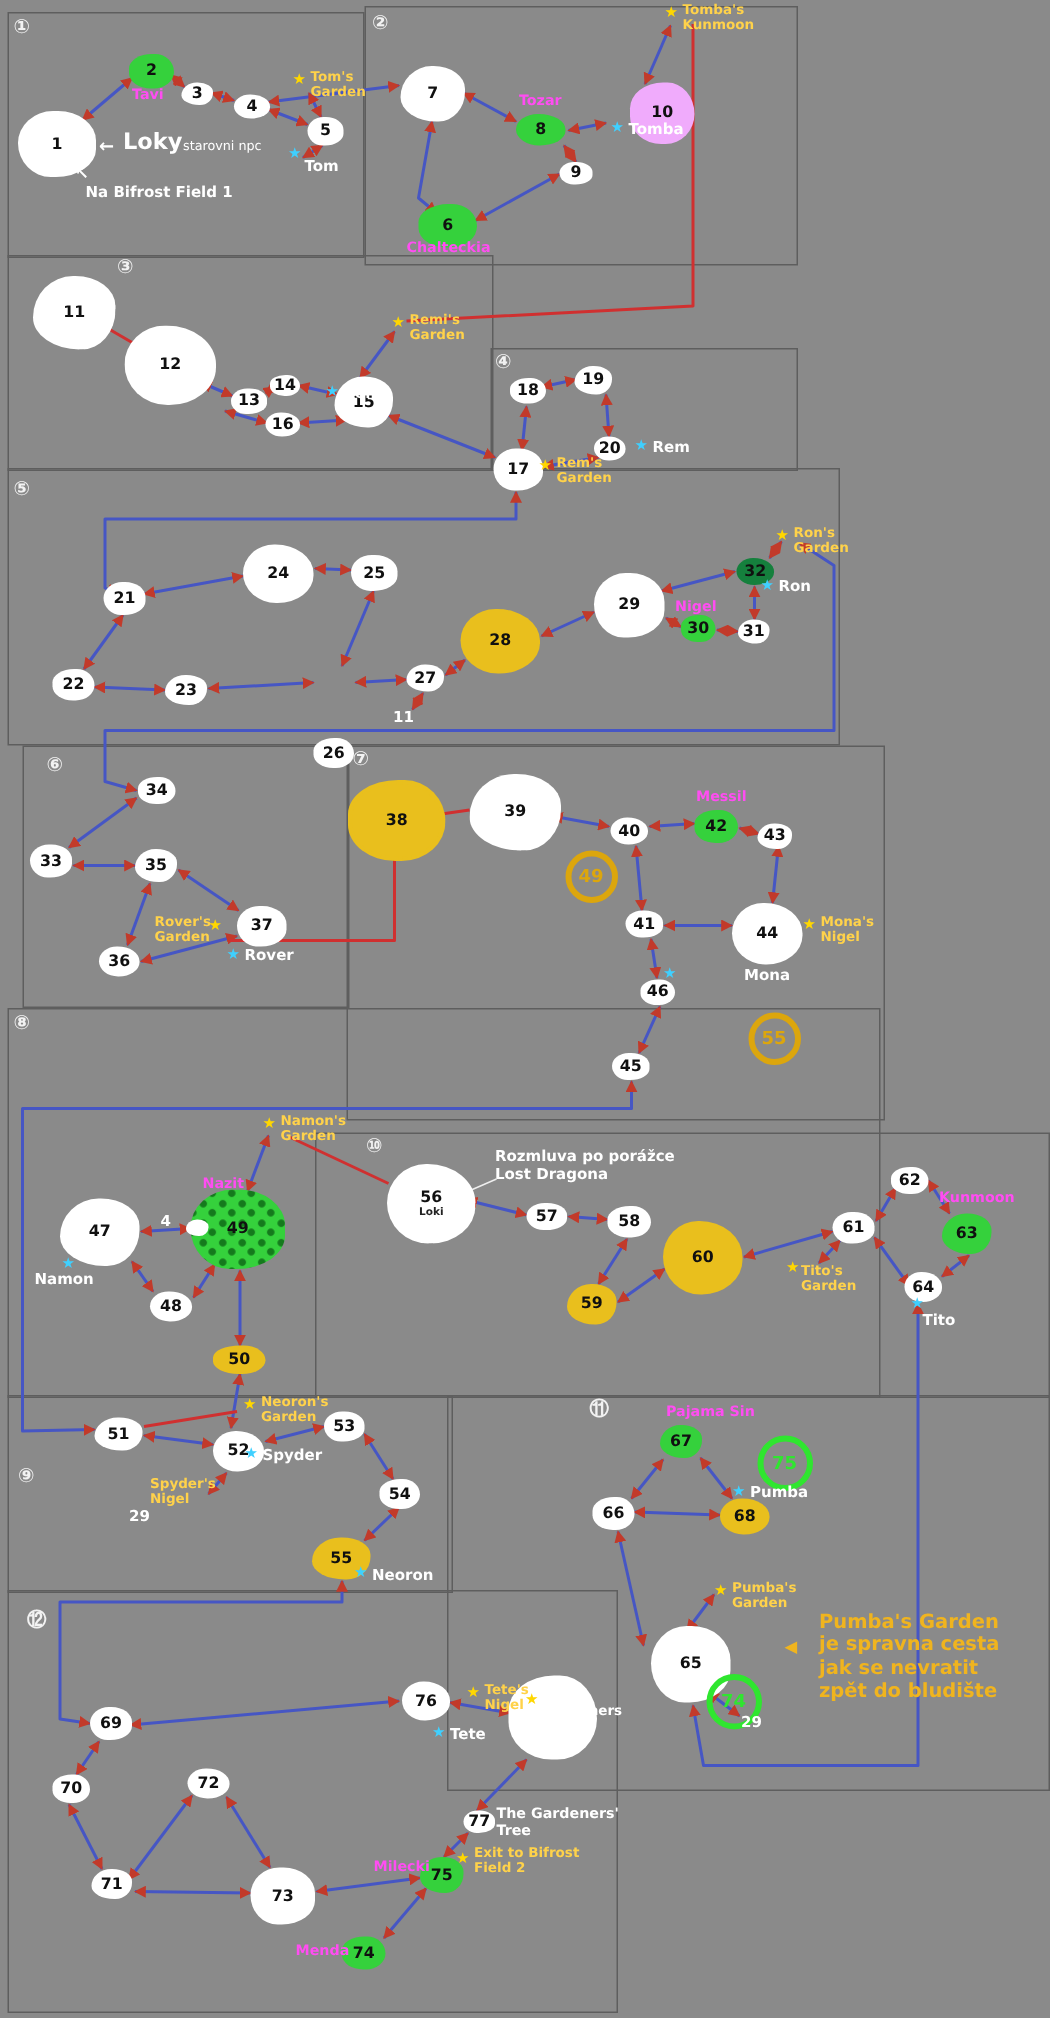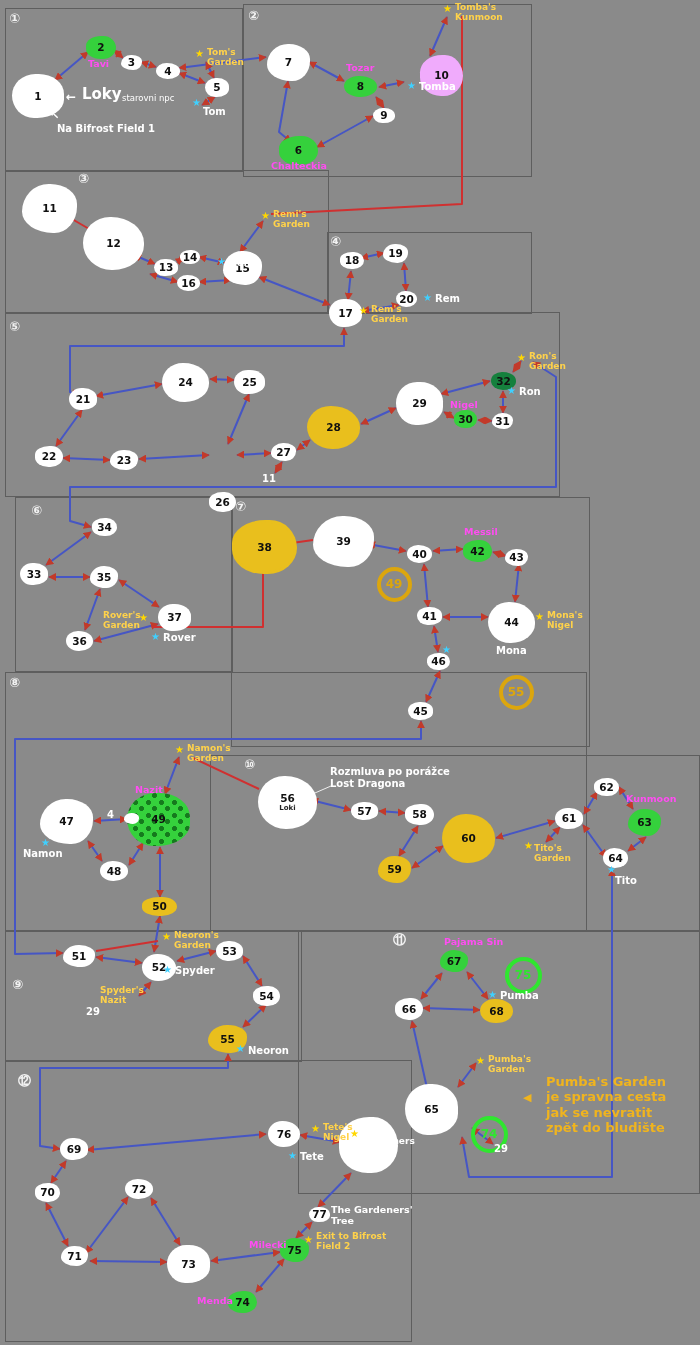--- a/index.html
+++ b/index.html
@@ -346,21 +346,21 @@
     </div>
     <div class="node" style="left: 594px; top: 778px; width: 25px; height: 18px; border-radius: 55% 45% 48% 52% / 45% 55% 52% 48%; background-color: rgb(255, 255, 255);">
       <span class="num">62</span>
     </div>
     <div class="node" style="left: 628px; top: 809px; width: 33px; height: 27px; border-radius: 50% 50% 42% 58% / 58% 42% 55% 45%; background-color: rgb(53, 209, 60);">
       <span class="num">63</span>
     </div>
     <div class="node" style="left: 603px; top: 848px; width: 25px; height: 20px; border-radius: 45% 55% 52% 48% / 50% 50% 48% 52%; background-color: rgb(255, 255, 255);">
       <span class="num">64</span>
     </div>
-    <div class="node" style="left: 405px; top: 1084px; width: 53px; height: 51px; border-radius: 48% 52% 55% 45% / 52% 48% 45% 55%; background-color: rgb(255, 255, 255);">
+    <div class="node" style="left: 434px; top: 1084px; width: 53px; height: 51px; border-radius: 48% 52% 55% 45% / 52% 48% 45% 55%; background-color: rgb(255, 255, 255);">
       <span class="num">65</span>
     </div>
     <div class="node" style="left: 395px; top: 998px; width: 28px; height: 22px; border-radius: 55% 45% 48% 52% / 45% 55% 52% 48%; background-color: rgb(255, 255, 255);">
       <span class="num">66</span>
     </div>
     <div class="node" style="left: 440px; top: 950px; width: 28px; height: 22px; border-radius: 50% 50% 42% 58% / 58% 42% 55% 45%; background-color: rgb(53, 209, 60);">
       <span class="num">67</span>
     </div>
     <div class="node" style="left: 480px; top: 999px; width: 33px; height: 24px; border-radius: 45% 55% 52% 48% / 50% 50% 48% 52%; background-color: rgb(233, 191, 29);">
       <span class="num">68</span>
@@ -419,21 +419,21 @@
     <div class="star" style="left: 535px; top: 612px; color: rgb(255, 215, 0);">★</div>
     <div class="glabel" style="left: 547px; top: 610px; color: rgb(255, 210, 74);">Mona's
 Nigel</div>
     <div class="star" style="left: 175px; top: 745px; color: rgb(255, 215, 0);">★</div>
     <div class="glabel" style="left: 187px; top: 743px; color: rgb(255, 210, 74);">Namon's
 Garden</div>
     <div class="star" style="left: 162px; top: 932px; color: rgb(255, 215, 0);">★</div>
     <div class="glabel" style="left: 174px; top: 930px; color: rgb(255, 210, 74);">Neoron's
 Garden</div>
     <div class="glabel" style="left: 100px; top: 985px; color: rgb(255, 210, 74);">Spyder's
-Nazit</div>
+Nigel</div>
     <div class="star" style="left: 524px; top: 841px; color: rgb(255, 215, 0);">★</div>
     <div class="glabel" style="left: 534px; top: 843px; color: rgb(255, 210, 74);">Tito's
 Garden</div>
     <div class="star" style="left: 476px; top: 1056px; color: rgb(255, 215, 0);">★</div>
     <div class="glabel" style="left: 488px; top: 1054px; color: rgb(255, 210, 74);">Pumba's
 Garden</div>
     <div class="star" style="left: 311px; top: 1124px; color: rgb(255, 215, 0);">★</div>
     <div class="glabel" style="left: 323px; top: 1122px; color: rgb(255, 210, 74);">Tete's
 Nigel</div>
     <div class="star" style="left: 350px; top: 1129px; color: rgb(255, 215, 0);">★</div>

